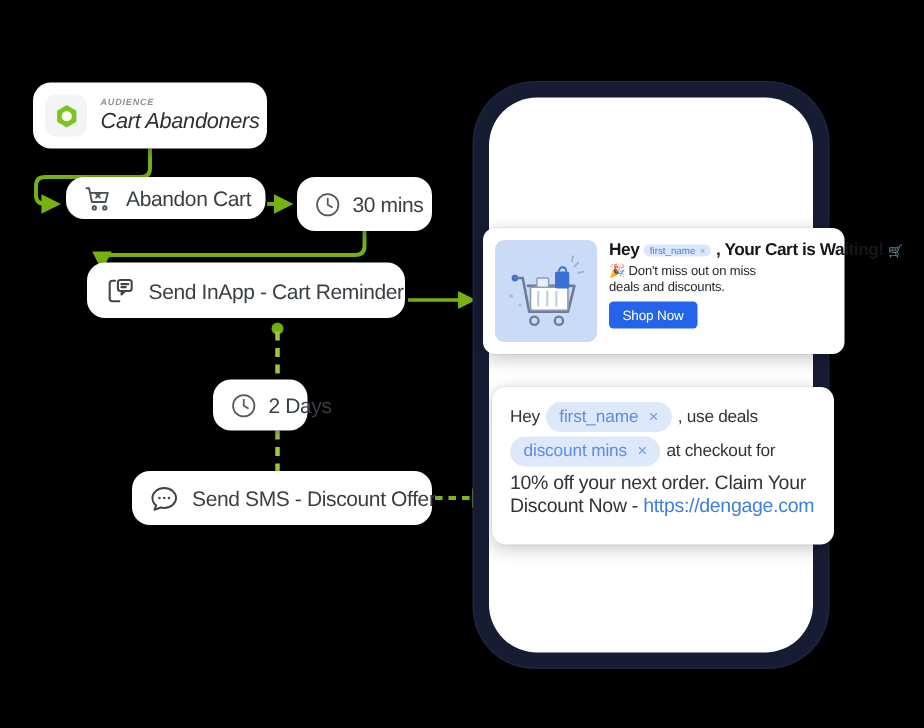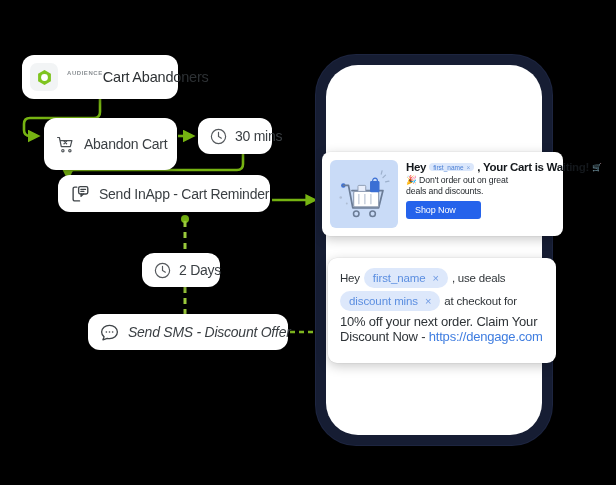--- a/index.html
+++ b/index.html
@@ -40,73 +40,72 @@
     padding: 0 12px 0 8px;
     gap: 9px;
   }
   .aud-icon-box {
     width: 28px; height: 28px;
     border-radius: 7px;
     background: #f2f4f5;
     display: flex; align-items: center; justify-content: center;
     flex: 0 0 auto;
   }
-  .aud-text { display: flex; justify-content: flex-start; line-height: 1; }
+  .aud-text { display: flex; flex-direction: column; justify-content: flex-start; line-height: 1; font-style: italic; }
   .aud-label {
     font-size: 6px;
     letter-spacing: 0.55px;
     color: #8b9094;
     font-weight: 700;
     margin-bottom: 2px;
     text-transform: uppercase;
   }
   .aud-title {
     font-size: 14.5px;
     color: #2d3134;
     font-weight: 400;
     letter-spacing: -0.2px;
     white-space: nowrap;
   }
 
   
   #node-abandon {
     left: 44px; top: 118px;
-    width: 133px; height: 52px;
+    width: 133px; height: 28px;
     padding: 0 11px;
     gap: 8px;
   }
   
   #node-30mins {
     left: 198px; top: 118px;
-    width: 74px; height: 36px;
+    width: 90px; height: 36px;
     padding: 0 11px;
     gap: 7px;
   }
   
   #node-inapp {
     left: 58px; top: 175px;
     width: 212px; height: 37px;
     padding: 0 11px;
     gap: 8px;
   }
   
   #node-2days {
     left: 142px; top: 253px;
-    width: 78px; height: 34px;
+    width: 63px; height: 34px;
     padding: 0 11px;
     gap: 7px;
     text-align: center;
   }
   
   #node-sms {
     left: 88px; top: 314px;
     width: 200px; height: 36px;
     padding: 0 11px;
     gap: 8px;
-    font-style: italic;
   }
 
   .node-label {
     font-size: 14px;
     color: #3a3f43;
     letter-spacing: -0.25px;
     white-space: nowrap;
   }
   .node-icon { flex: 0 0 auto; display: flex; align-items: center; justify-content: center; }
 
@@ -176,21 +175,21 @@
     line-height: 11px;
     color: #23282d;
     letter-spacing: -0.1px;
   }
   #shop-now-btn {
     margin-top: 4px;
     display: inline-block;
     background: #2563eb;
     color: #ffffff;
     font-size: 9px;
-    padding: 4px 25px 4px 9px;
+    padding: 4px 9px 4px 9px;
     border-radius: 3px;
     letter-spacing: -0.1px;
     border: none;
     cursor: pointer;
     font-family: inherit;
   }
 
   
   #sms-card {
     position: absolute;
@@ -348,21 +347,21 @@
     <div class="inapp-title">
       <span>Hey</span>
       <span class="chip-sm">
         <span>first_name</span>
         <span class="x">×</span>
       </span>
       <span>, Your Cart is Waiting!</span>
       <span style="font-size:8px">🛒</span>
     </div>
     <div class="inapp-lines">
-      <div>🎉 Don't order out on great</div>
+      <div>🎉 Don't miss out on miss</div>
       <div>deals and discounts.</div>
     </div>
     <button id="shop-now-btn">Shop Now</button>
   </div>
 </div>
 
 <div id="sms-card">
   <div class="sms-row">
     <span>Hey</span>
     <span class="chip-lg">

